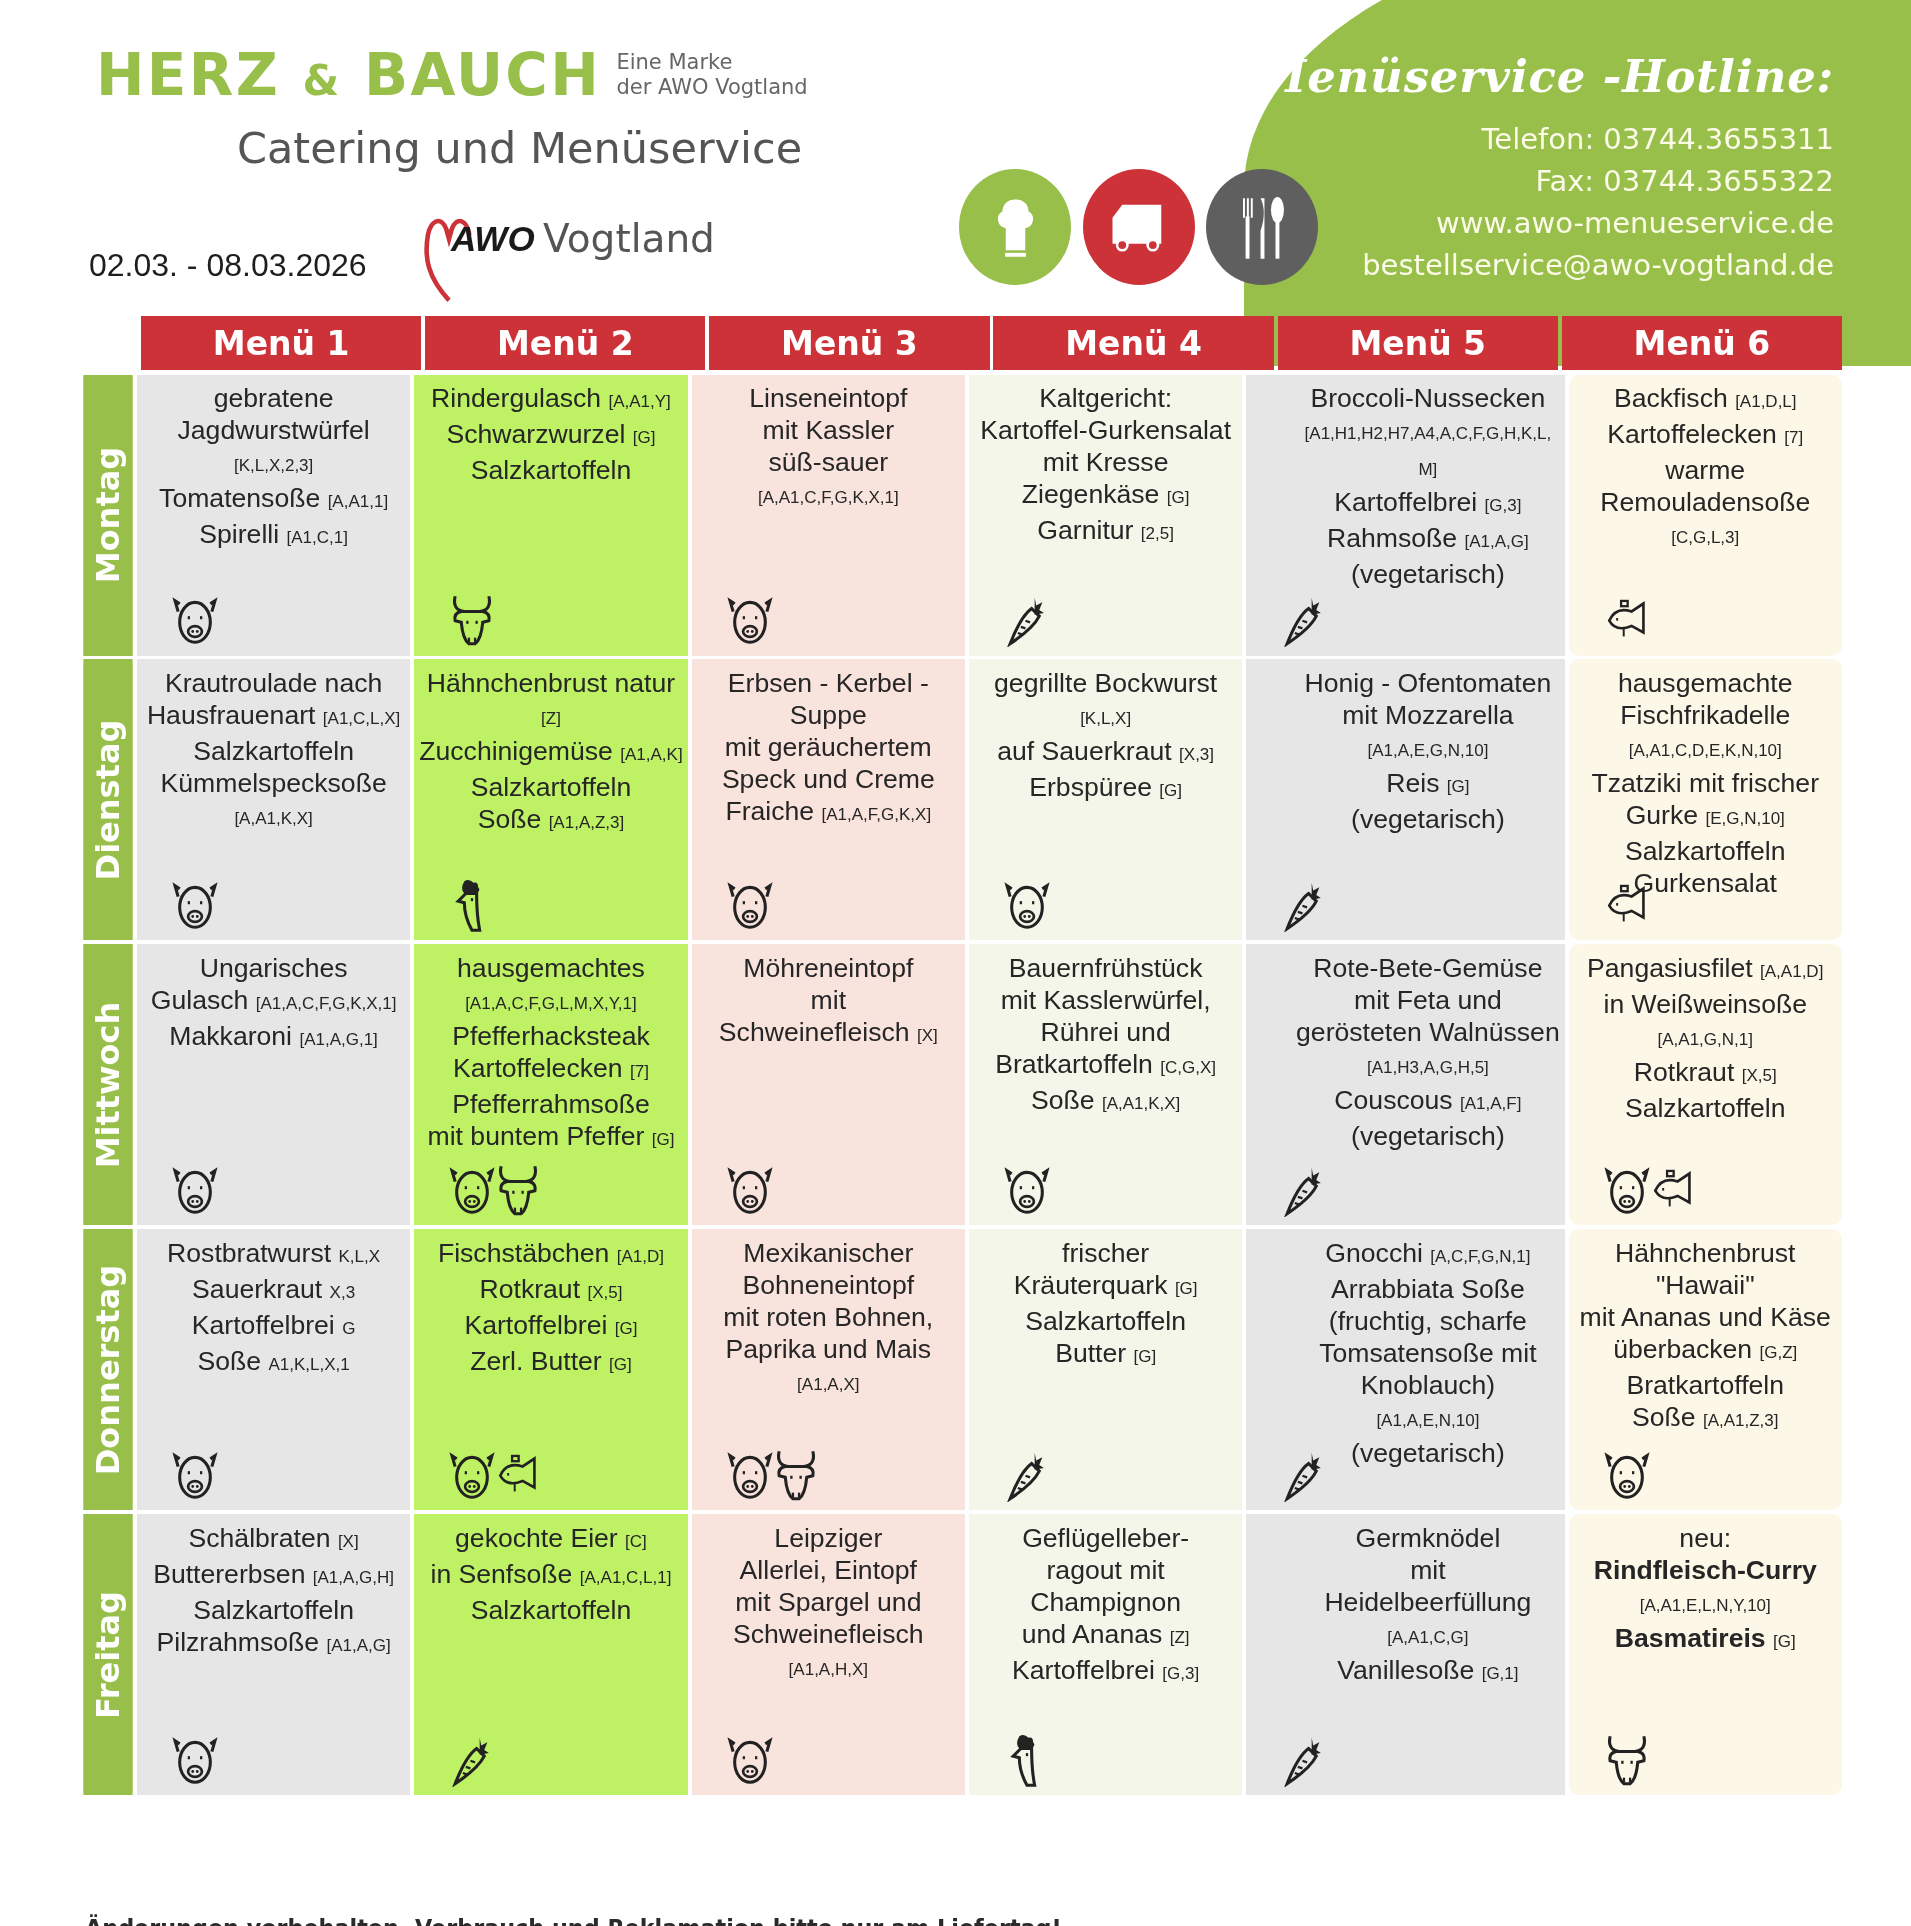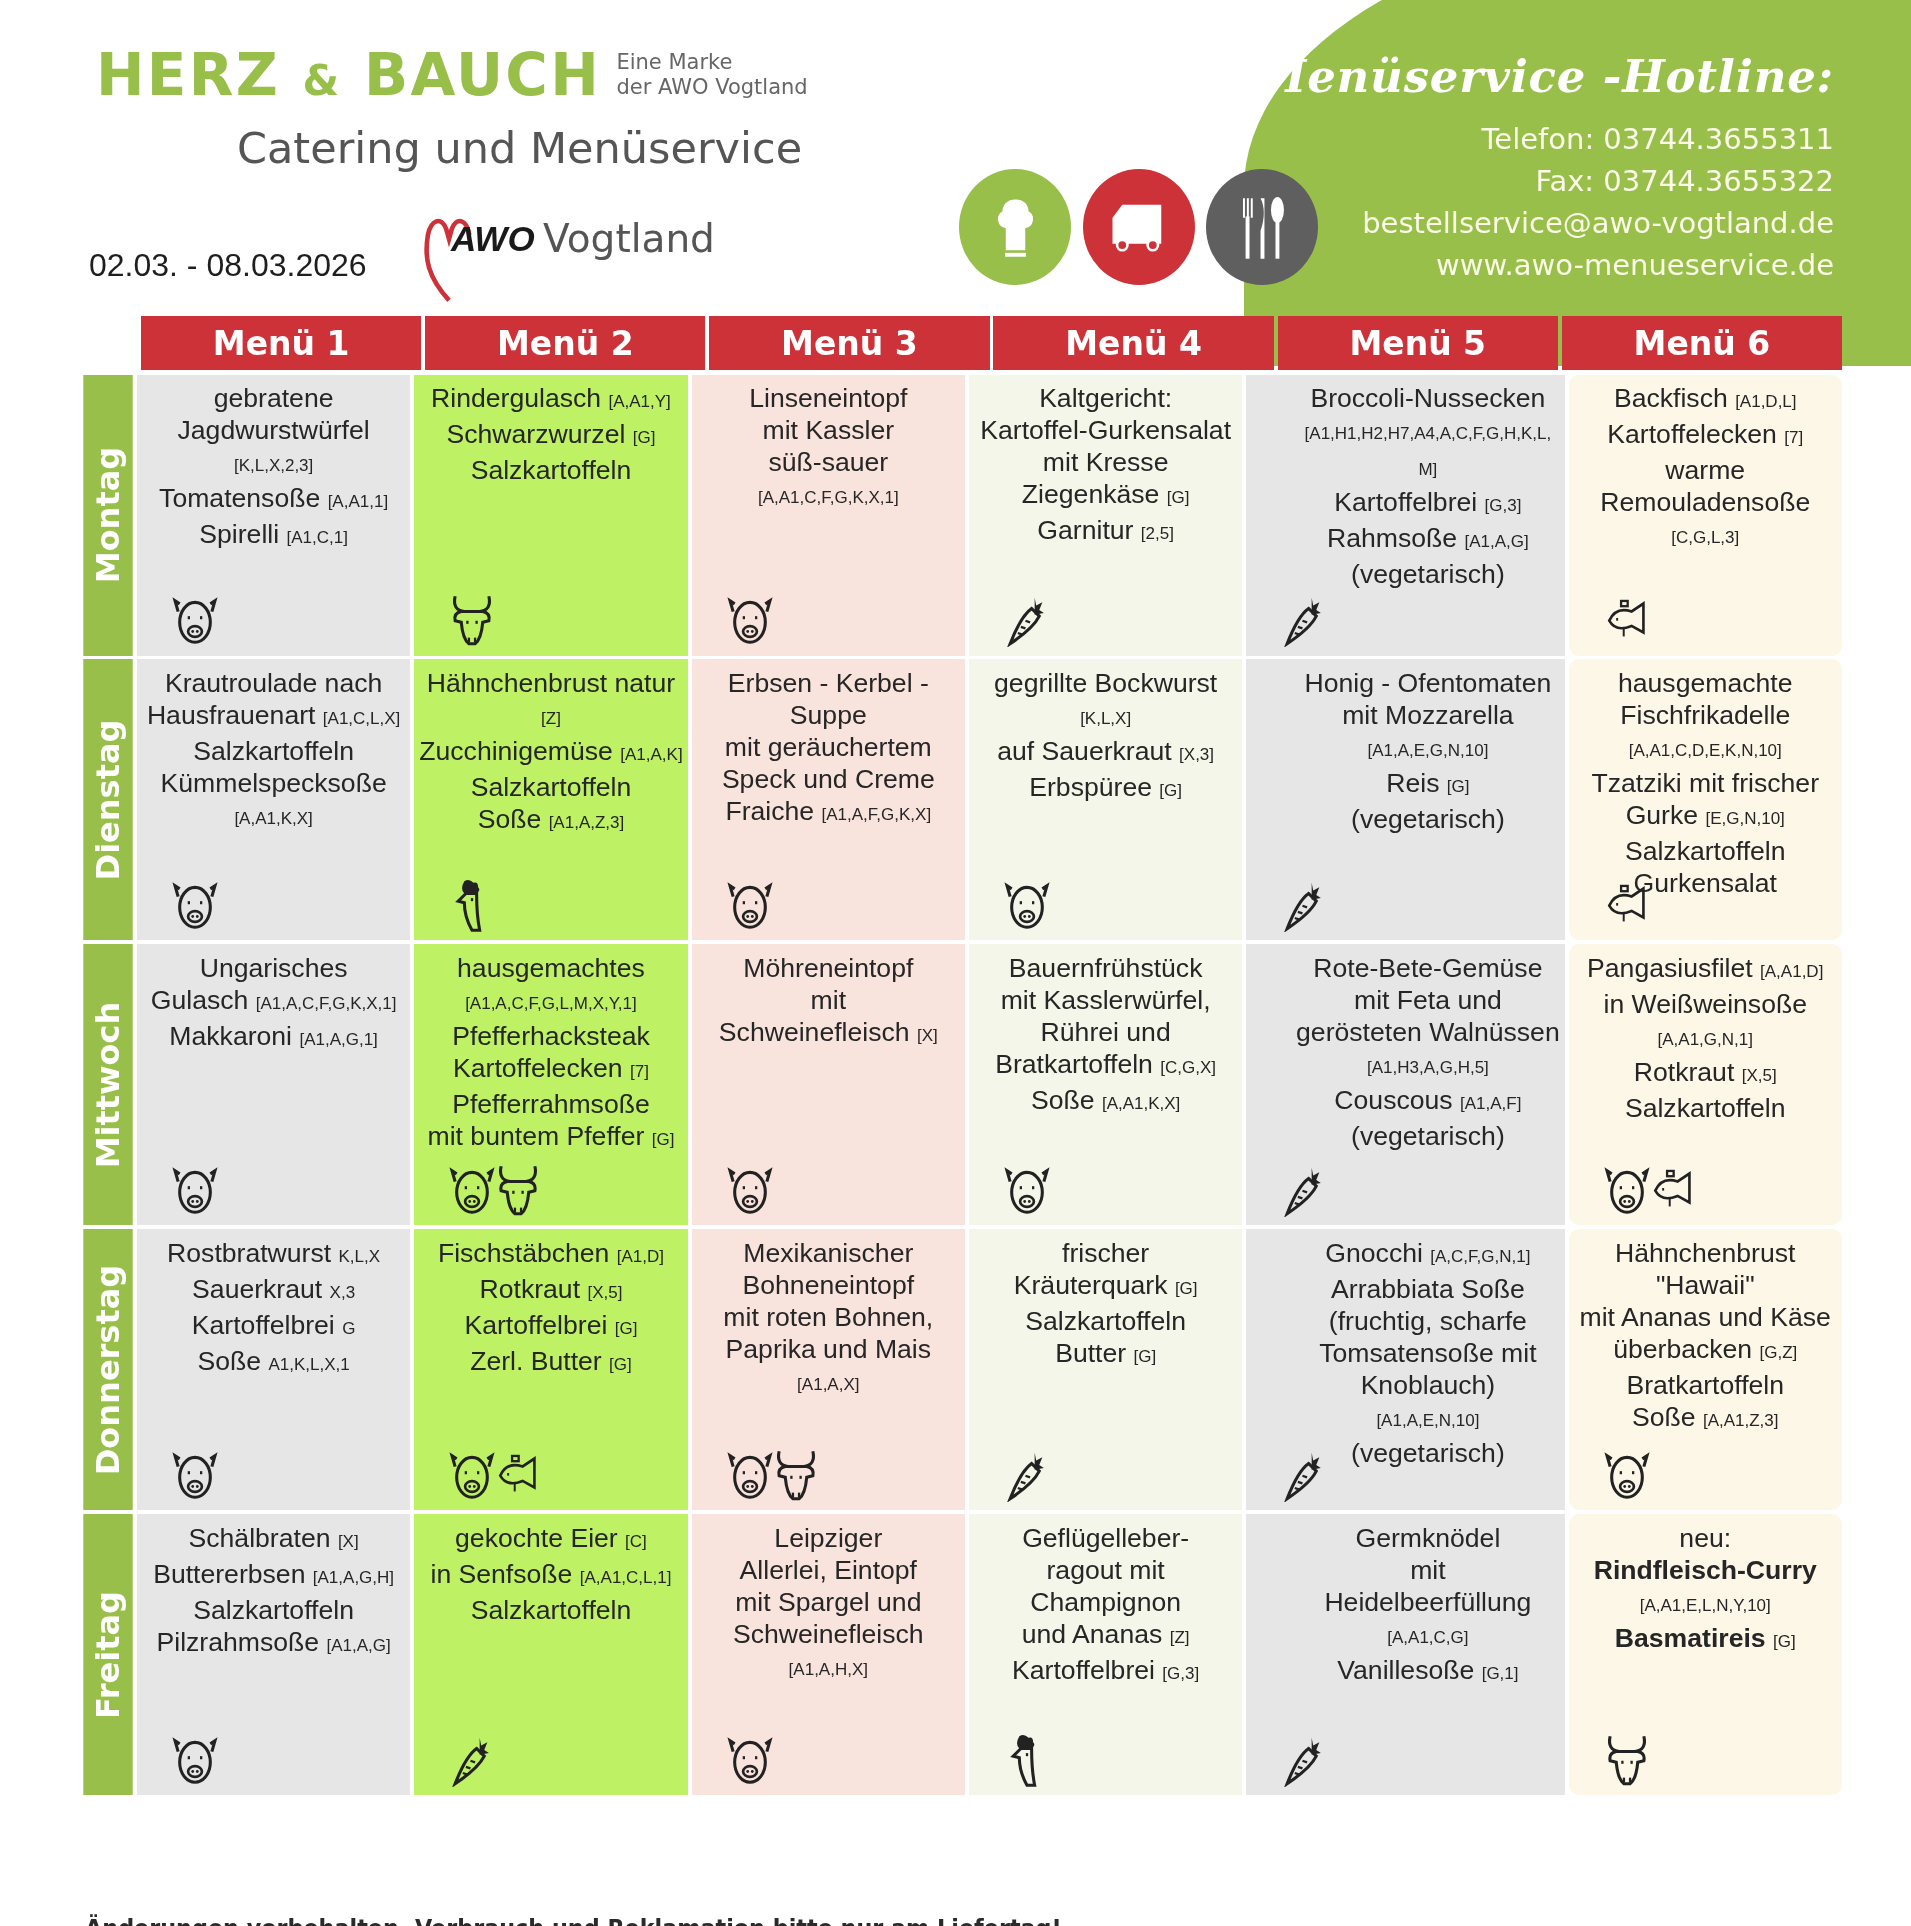--- a/index.html
+++ b/index.html
@@ -110,22 +110,22 @@
         <ellipse cx="73" cy="28" rx="10" ry="20" fill="#fff"></ellipse>
         <rect x="70" y="45" width="6" height="58" fill="#fff"></rect>
       </svg>
   </div>
 </div>
 
 <div class="hotline">
   <div class="hotline-title">Menüservice -Hotline:</div>
   <div class="hotline-line">Telefon: 03744.3655311</div>
   <div class="hotline-line">Fax: 03744.3655322</div>
+  <div class="hotline-line">www.awo-menueservice.de</div>
   <div class="hotline-line">bestellservice@awo-vogtland.de</div>
-  <div class="hotline-line">www.awo-menueservice.de</div>
 </div>
 
 <div class="menu-grid">
   <div class="grid-head" style="margin-left:58px;">
     <div class="col-head">Menü 1</div>
     <div class="col-head">Menü 2</div>
     <div class="col-head">Menü 3</div>
     <div class="col-head">Menü 4</div>
     <div class="col-head">Menü 5</div>
     <div class="col-head">Menü 6</div>

